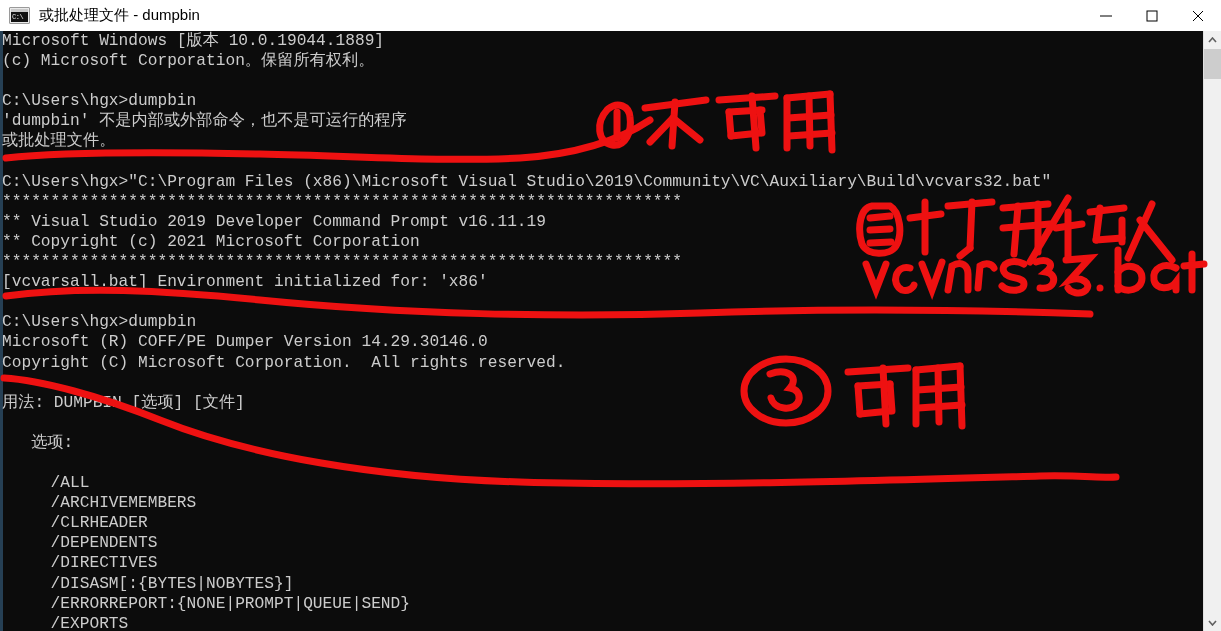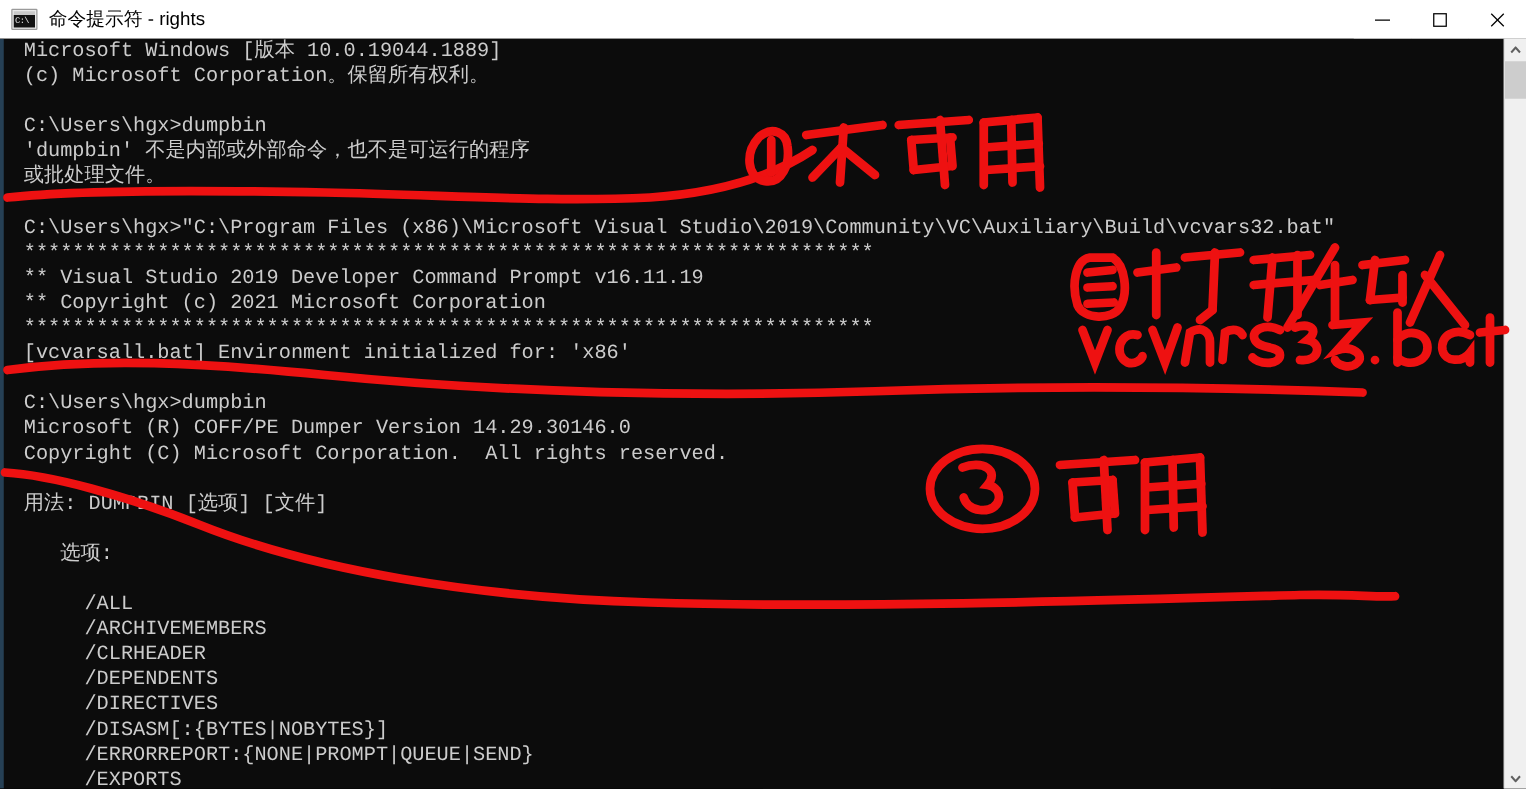--- a/index.html
+++ b/index.html
@@ -119,21 +119,21 @@
     font-family: "Liberation Mono", "DejaVu Sans Mono", monospace;
     font-size: 16.2px;
     line-height: 20.1px;
     white-space: pre;
     overflow: hidden;
     letter-spacing: 0px;
   }
   #console-text .line {
     display: block;
     height: 20.1px;
-    padding-left: 19px;
+    padding-left: 2px;
   }
 
   
   #scrollbar {
     position: absolute;
     right: 0; top: 31px;
     width: 18px;
     height: 600px;
     background: #f0f0f0;
     border-left: 1px solid #e0e0e0;
@@ -177,21 +177,21 @@
 <body>
 
 <div id="app">
 
   <div id="titlebar">
     <div id="titlebar-left">
       <div class="cmd-icon">
         <div class="bar"></div>
         <div class="screen">C:\</div>
       </div>
-      <div id="window-title">命令提示符 - rights</div>
+      <div id="window-title">或批处理文件 - dumpbin</div>
     </div>
     <div id="titlebar-spacer"></div>
     <div id="window-controls">
       <div class="win-btn">
         <svg width="14" height="14" viewBox="0 0 14 14">
           <line x1="1" y1="7" x2="13" y2="7" stroke="#000" stroke-width="1"></line>
         </svg>
       </div>
       <div class="win-btn">
         <svg width="14" height="14" viewBox="0 0 14 14">

